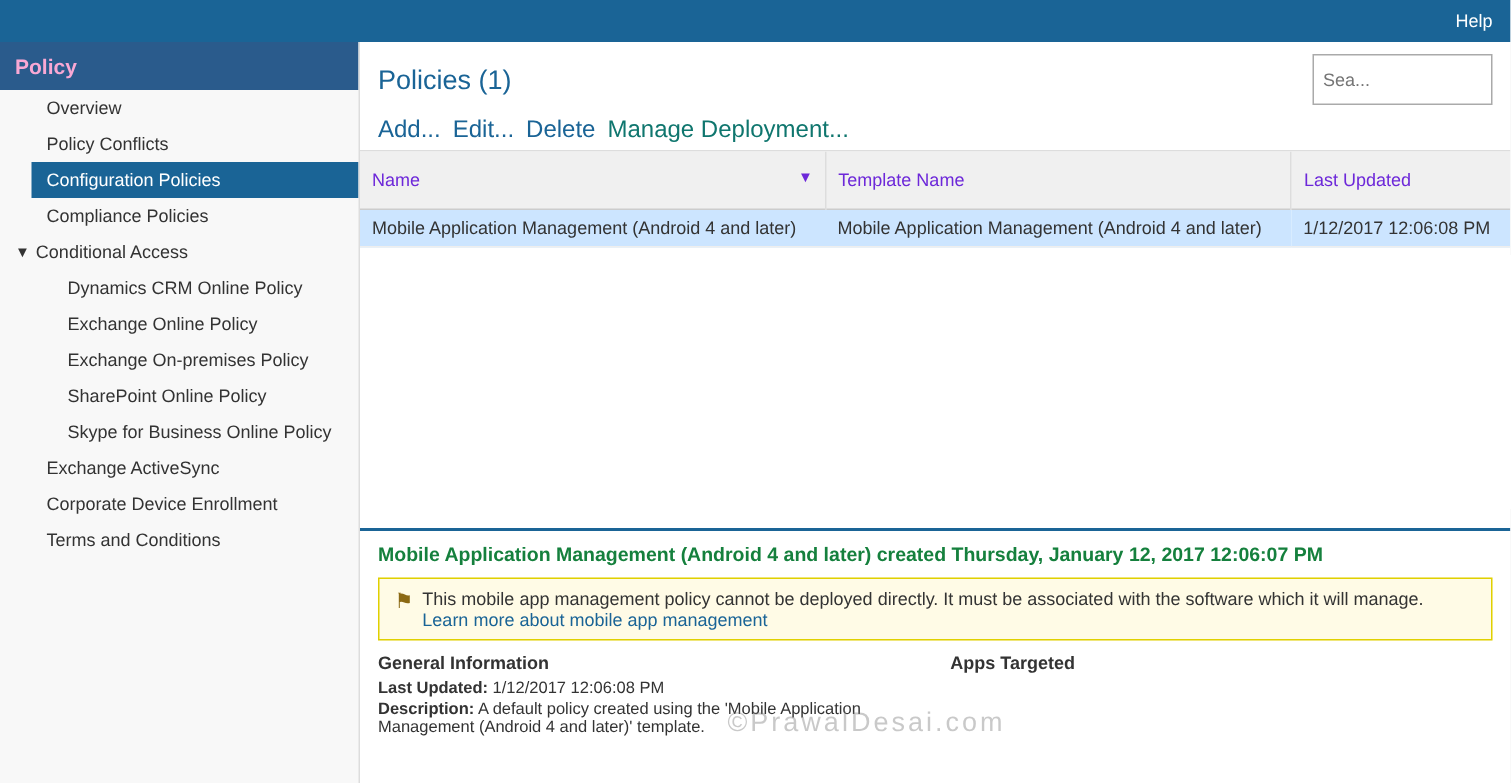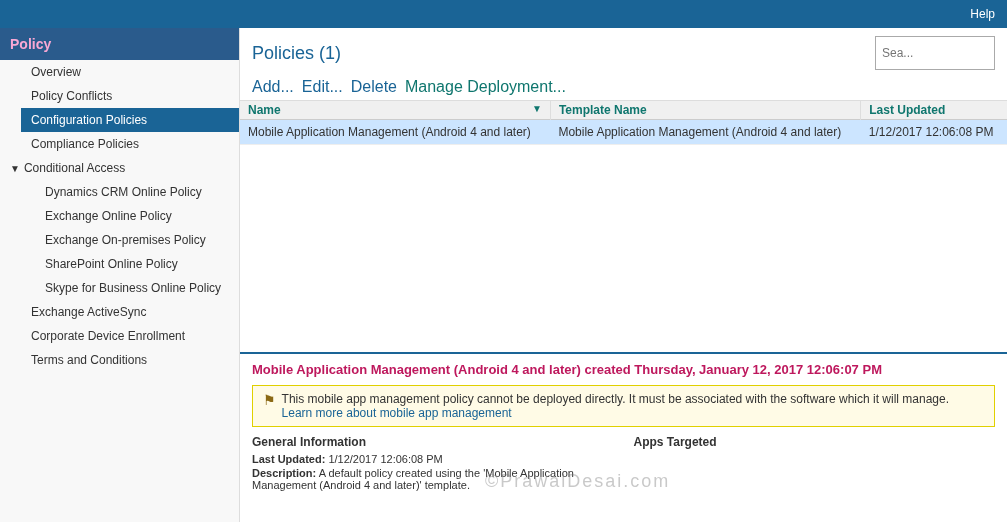--- a/index.html
+++ b/index.html
@@ -123,25 +123,25 @@
     }
     table {
       width: 100%;
       border-collapse: collapse;
     }
     thead tr {
       background: #f0f0f0;
       border-bottom: 1px solid #ccc;
     }
     thead th {
-      padding: 2px 8px;
+      padding: 12px 8px;
       text-align: left;
-      font-weight: bold;
-      font-size: 12px;
-      color: #0f766e;
+      font-weight: normal;
+      font-size: 12px;
+      color: #6d28d9;
       border-right: 1px solid #ddd;
     }
     thead th:last-child { border-right: none; }
     .sort-indicator { float: right; font-size: 10px; }
     tbody tr.selected {
       background: #cce5ff;
     }
     tbody tr td {
       padding: 5px 8px;
       font-size: 12px;
@@ -152,21 +152,21 @@
     
     .detail-panel {
       border-top: 2px solid #1a6496;
       background: white;
       min-height: 170px;
       padding: 8px 12px;
       overflow-y: auto;
     }
     .detail-title {
       font-size: 13px;
-      color: #be185d;
+      color: #15803d;
       font-weight: bold;
       margin-bottom: 8px;
     }
     .warning-box {
       background: #fffbe6;
       border: 1px solid #e0d000;
       padding: 6px 10px;
       margin-bottom: 8px;
       display: flex;
       align-items: flex-start;

